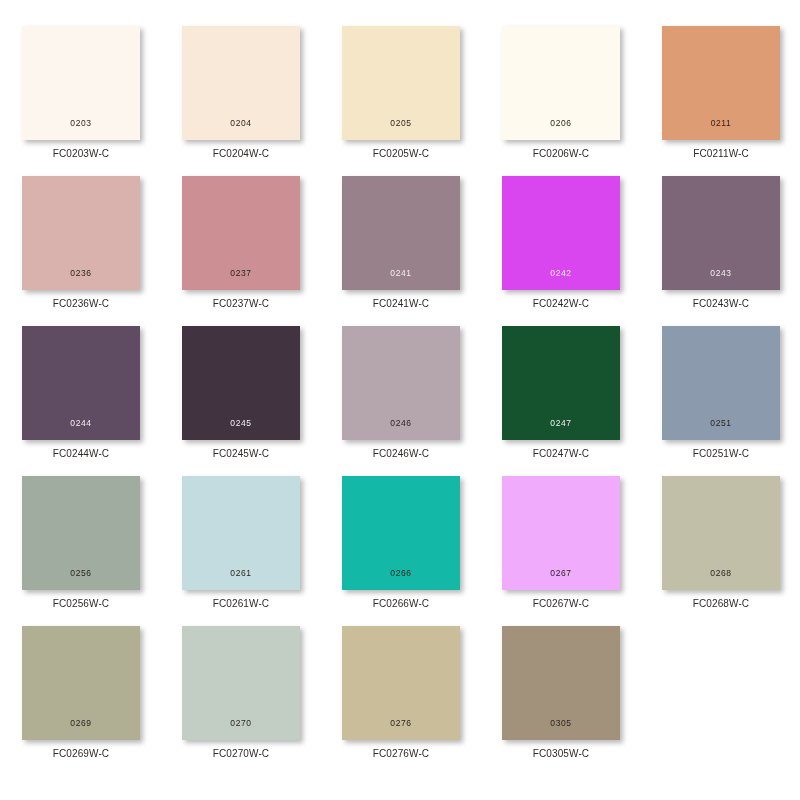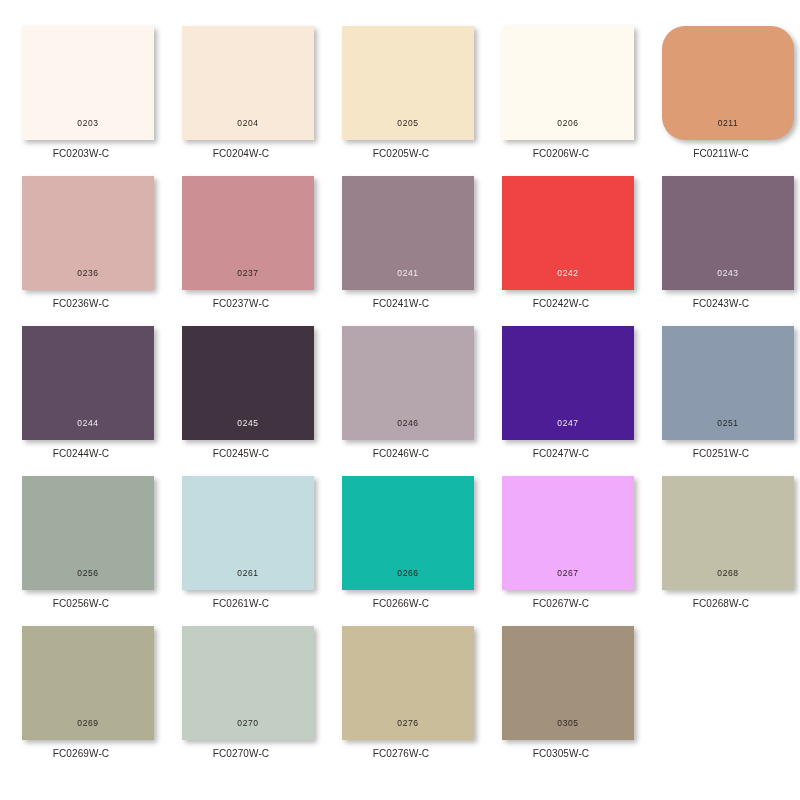--- a/index.html
+++ b/index.html
@@ -29,21 +29,21 @@
   }
 
   .swatch-cell {
     position: relative;
     width: 160px;
     height: 150px;
   }
 
   .swatch-chip {
     position: relative;
-    width: 132px;
+    width: 118px;
     height: 114px;
     box-sizing: border-box;
     box-shadow: 3px 3px 5px rgba(0, 0, 0, 0.28);
     display: block;
   }
 
   .swatch-code {
     position: absolute;
     left: 0;
     right: 0;
@@ -96,21 +96,21 @@
       </div>
       <div class="swatch-label">FC0205W-C</div>
     </div>
     <div class="swatch-cell">
       <div class="swatch-chip" style="background-color: rgb(254, 250, 240);">
         <div class="swatch-code">0206</div>
       </div>
       <div class="swatch-label">FC0206W-C</div>
     </div>
     <div class="swatch-cell">
-      <div class="swatch-chip" style="background-color: rgb(222, 156, 116); border-radius: 23px;">
+      <div class="swatch-chip" style="background-color: rgb(222, 156, 116);">
         <div class="swatch-code">0211</div>
       </div>
       <div class="swatch-label">FC0211W-C</div>
     </div>
     <div class="swatch-cell">
       <div class="swatch-chip" style="background-color: rgb(217, 178, 173);">
         <div class="swatch-code">0236</div>
       </div>
       <div class="swatch-label">FC0236W-C</div>
     </div>
@@ -120,21 +120,21 @@
       </div>
       <div class="swatch-label">FC0237W-C</div>
     </div>
     <div class="swatch-cell">
       <div class="swatch-chip dark" style="background-color: rgb(153, 129, 140);">
         <div class="swatch-code">0241</div>
       </div>
       <div class="swatch-label">FC0241W-C</div>
     </div>
     <div class="swatch-cell">
-      <div class="swatch-chip dark" style="background-color: #ef4444;">
+      <div class="swatch-chip dark" style="background-color: #d946ef;">
         <div class="swatch-code">0242</div>
       </div>
       <div class="swatch-label">FC0242W-C</div>
     </div>
     <div class="swatch-cell">
       <div class="swatch-chip dark" style="background-color: rgb(125, 102, 120);">
         <div class="swatch-code">0243</div>
       </div>
       <div class="swatch-label">FC0243W-C</div>
     </div>
@@ -150,21 +150,21 @@
       </div>
       <div class="swatch-label">FC0245W-C</div>
     </div>
     <div class="swatch-cell">
       <div class="swatch-chip" style="background-color: rgb(181, 166, 173);">
         <div class="swatch-code">0246</div>
       </div>
       <div class="swatch-label">FC0246W-C</div>
     </div>
     <div class="swatch-cell">
-      <div class="swatch-chip dark" style="background-color: #4c1d95;">
+      <div class="swatch-chip dark" style="background-color: #14532d;">
         <div class="swatch-code">0247</div>
       </div>
       <div class="swatch-label">FC0247W-C</div>
     </div>
     <div class="swatch-cell">
       <div class="swatch-chip" style="background-color: rgb(140, 154, 174); padding-left: 8px;">
         <div class="swatch-code">0251</div>
       </div>
       <div class="swatch-label">FC0251W-C</div>
     </div>

